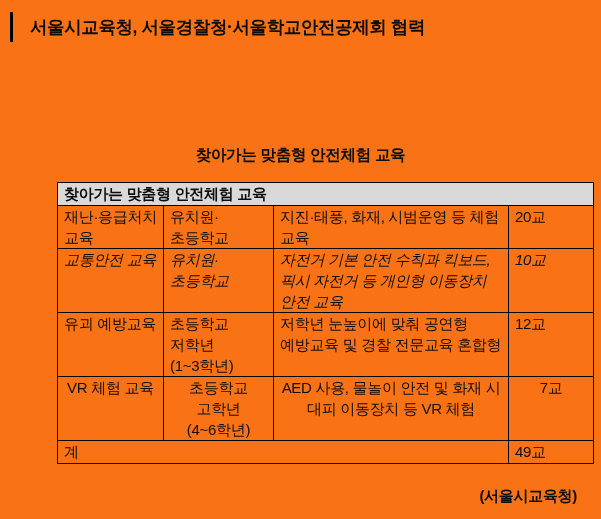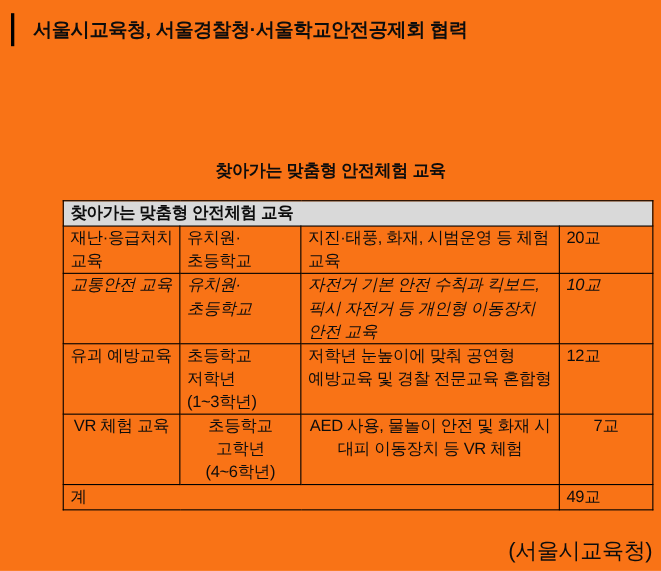--- a/index.html
+++ b/index.html
@@ -65,24 +65,25 @@
   }
   tr.colheader-row td { height: 19px; line-height: 20px; }
   tr.row-1 td { height: 41px; }
   tr.row-2 td { height: 61px; font-style: italic; }
   tr.row-3 td { height: 61px; margin-left: 20px; }
   tr.row-4 td { height: 62px; text-align: center; }
   tr.total-row td { height: 21px; line-height: 22px; }
   .source {
     position: absolute;
     top: 487px;
-    right: 8px;
-    font-size: 20px;
+    right: 24px;
+    font-size: 15px;
     letter-spacing: -0.3px;
     color: #0d0d0d;
+    font-weight: bold;
   }
 </style>
 </head>
 <body>
 
 <div class="page">
 
   <div class="headline">
     <div class="headline-line">서울시교육청, 서울경찰청·서울학교안전공제회 협력</div>
   </div>

